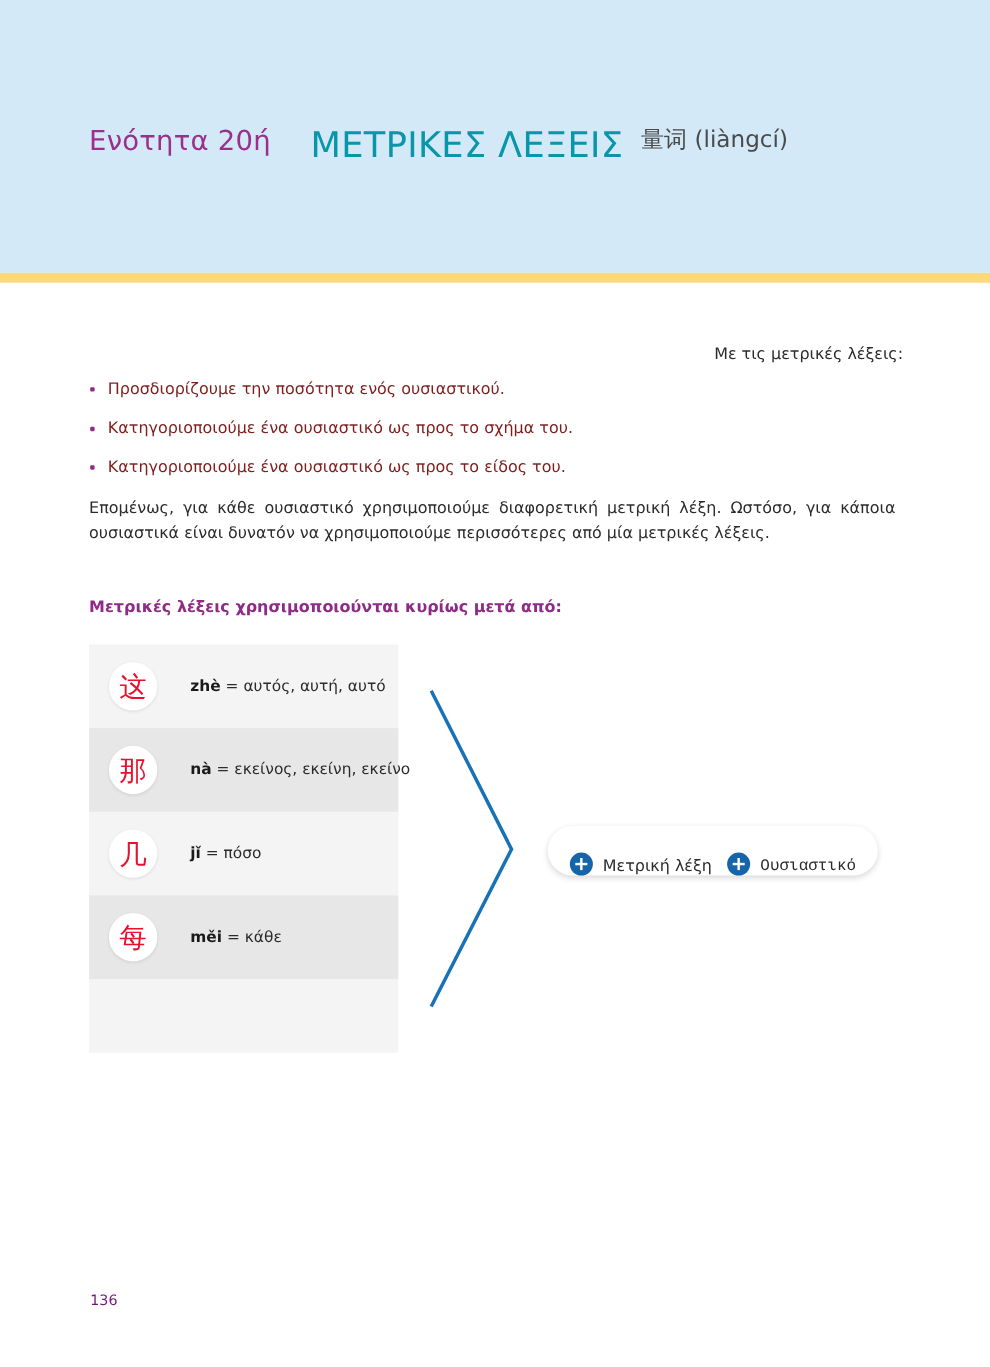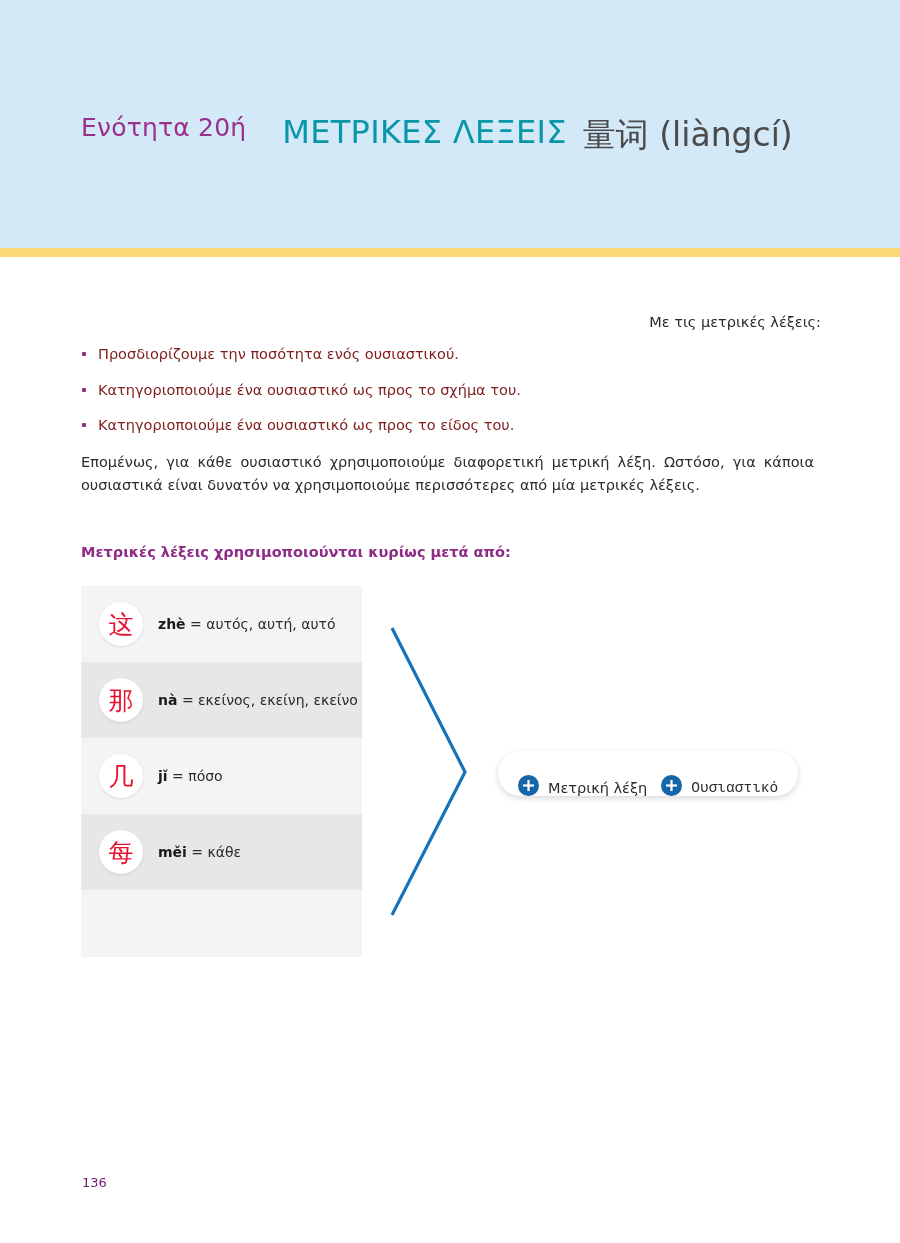--- a/index.html
+++ b/index.html
@@ -46,21 +46,21 @@
     letter-spacing: 0.2px;
   }
   .unit-main-title {
     font-size: 32px;
     color: #0896a8;
     font-weight: 400;
     margin-left: 36px;
     letter-spacing: 0.3px;
   }
   .unit-chinese-title {
-    font-size: 33px;
+    font-size: 21px;
     color: #4a4a4a;
     font-weight: 400;
     margin-left: 16px;
   }
 
   
   #intro-block {
     position: absolute;
     left: 81px;
     top: 312px;
@@ -148,21 +148,21 @@
     flex: 0 0 auto;
     box-shadow: 0 1px 3px rgba(0,0,0,0.10);
   }
   .hanzi-char {
     font-size: 25px;
     color: #e8112d;
     line-height: 1;
     font-family: "DejaVu Sans", "Liberation Sans", sans-serif;
   }
   .word-text {
-    margin-left: 15px;
+    margin-left: 30px;
     font-size: 14px;
     color: #2b2b2b;
     white-space: nowrap;
   }
   .word-text .pinyin {
     font-weight: 700;
     color: #1a1a1a;
   }
   .numbers-pill {
     display: inline-flex;

